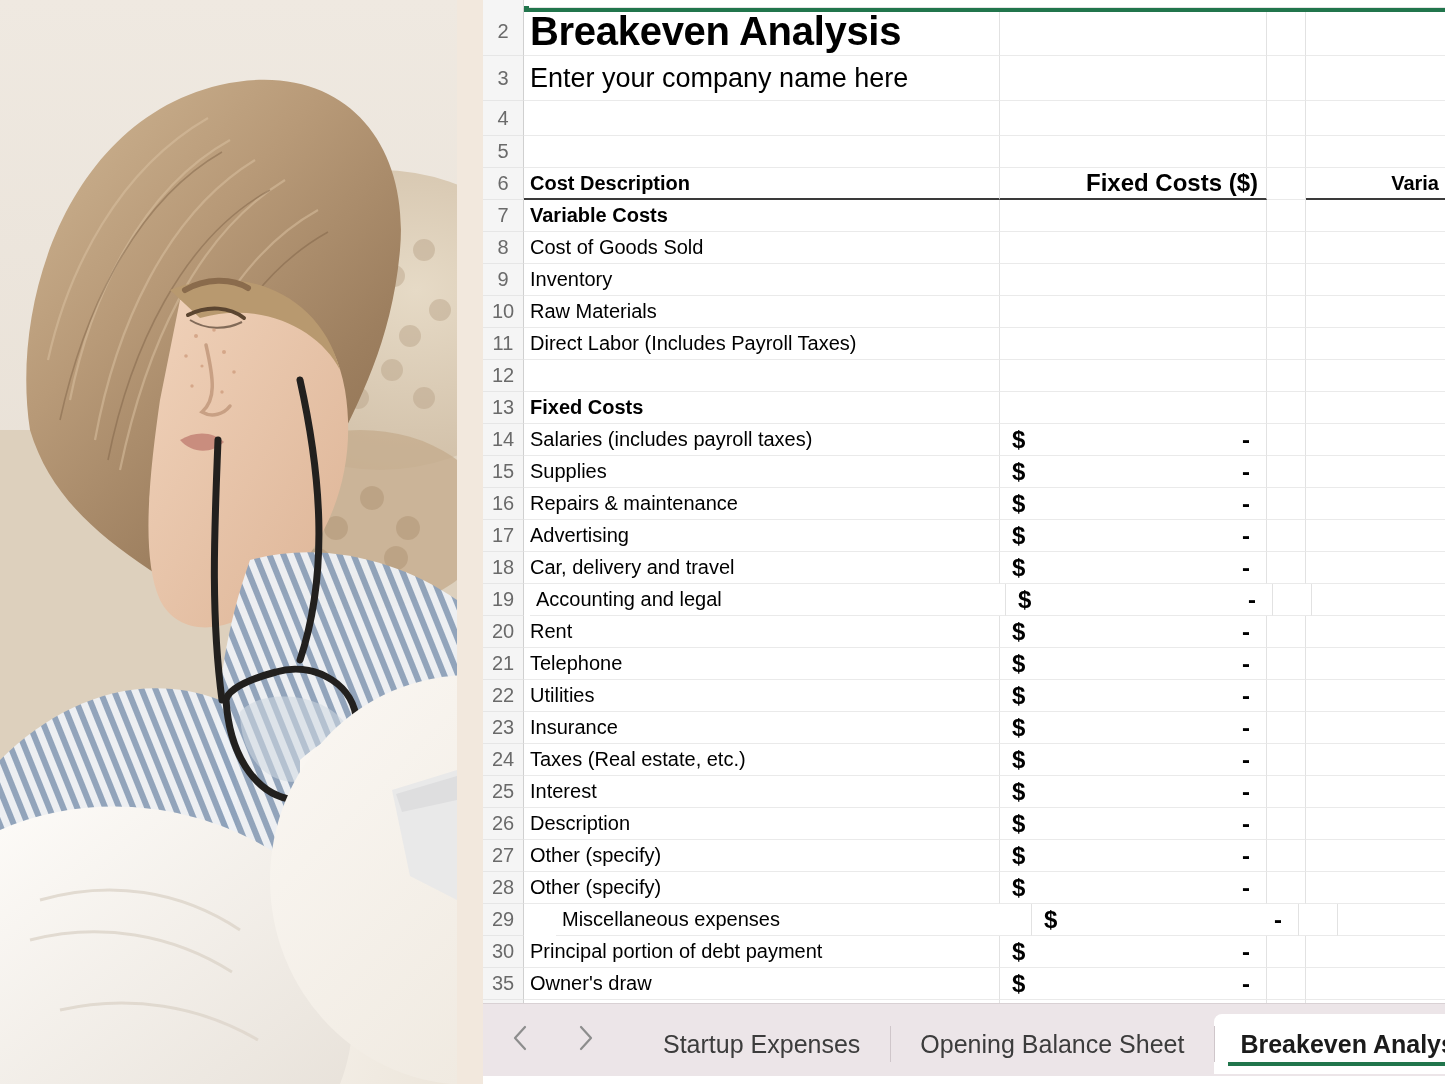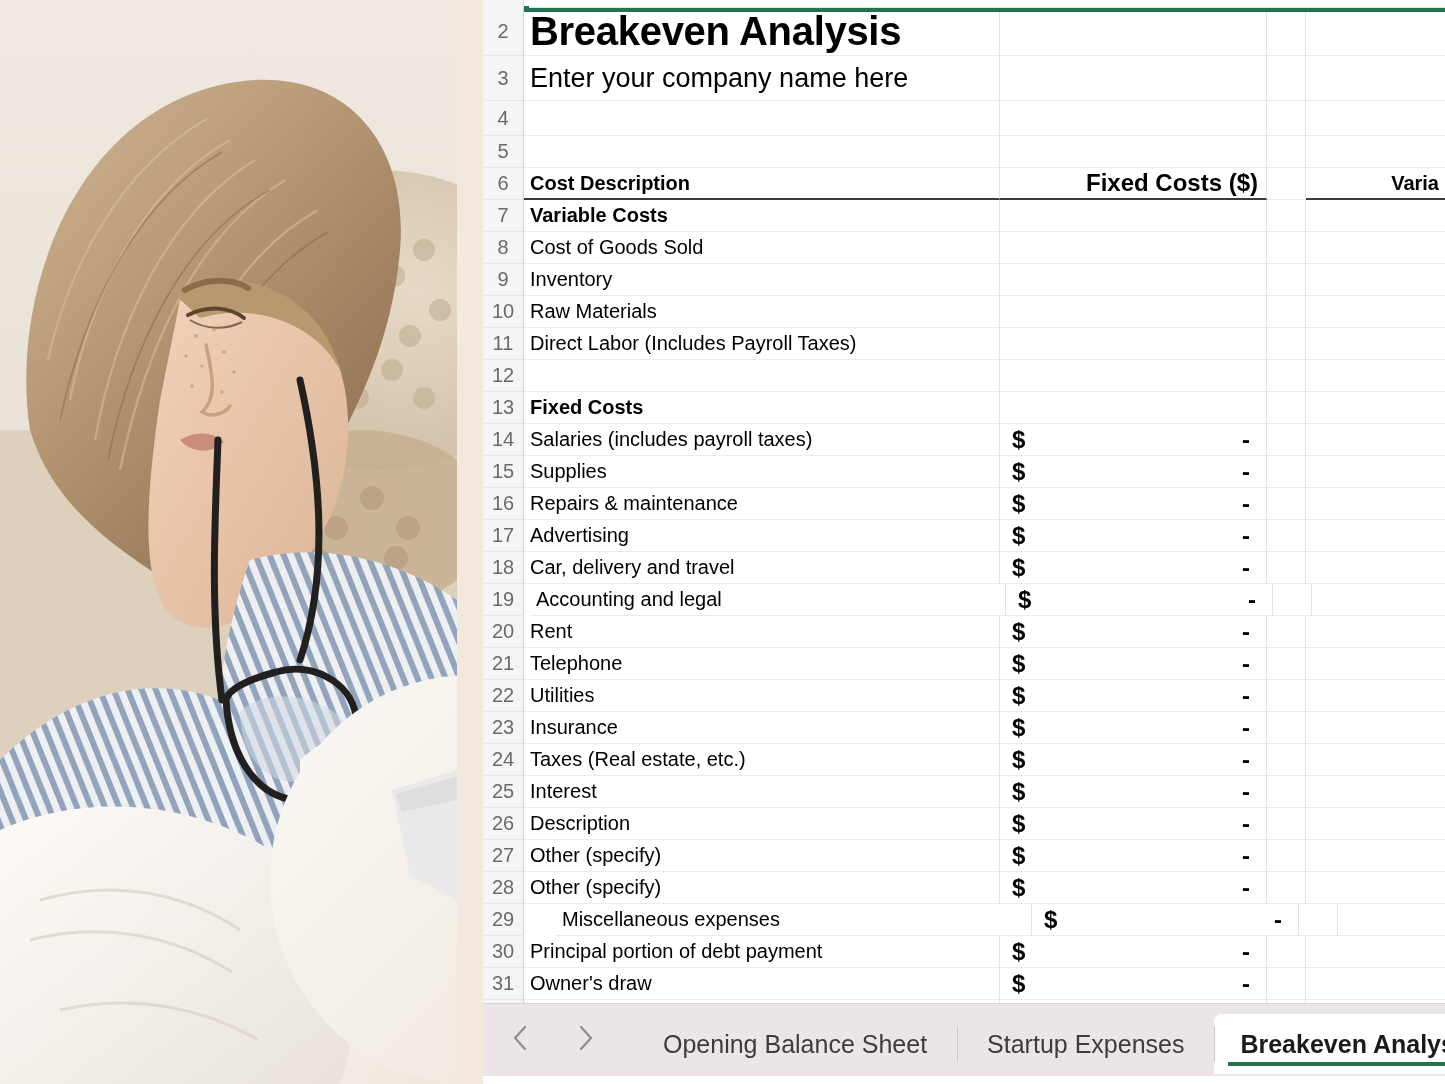--- a/index.html
+++ b/index.html
@@ -647,21 +647,21 @@
               <div class="c-desc">Principal portion of debt payment</div>
               <div class="c-fixed">
                 <span class="money-sym">$</span>
                 <span class="money-val">-</span>
               </div>
               <div class="c-gap"></div>
               <div class="c-var"></div>
             </div>
           </div>
           <div class="row" style="top: 968px; height: 32px;">
-            <div class="rownum" style="height: 32px;">31</div>
+            <div class="rownum" style="height: 32px;">35</div>
             <div class="cells">
               <div class="c-desc">Owner's draw</div>
               <div class="c-fixed">
                 <span class="money-sym">$</span>
                 <span class="money-val">-</span>
               </div>
               <div class="c-gap"></div>
               <div class="c-var"></div>
             </div>
           </div>
@@ -688,24 +688,24 @@
         </div>
         <div class="nav-arrow">
           <svg width="18" height="28" viewBox="0 0 18 28" aria-hidden="true">
             <path d="M4 3 L14 14 L4 25" fill="none" stroke="#8d8d8d" stroke-width="2.2" stroke-linecap="round" stroke-linejoin="round"></path>
           </svg>
         </div>
       </div>
 
       <div class="tabs" id="tabs-host">
           <div class="tab">
+            <span>Startup Expenses</span>
+          </div>
+          <div class="tab">
             <span>Opening Balance Sheet</span>
-          </div>
-          <div class="tab">
-            <span>Startup Expenses</span>
           </div>
           <div class="tab active">
             <span>Breakeven Analysis</span>
             <span class="tab-underline"></span>
           </div>
         </div>
       <div class="tabbar-bottom"></div>
     </div>
   </div>
 </div>

